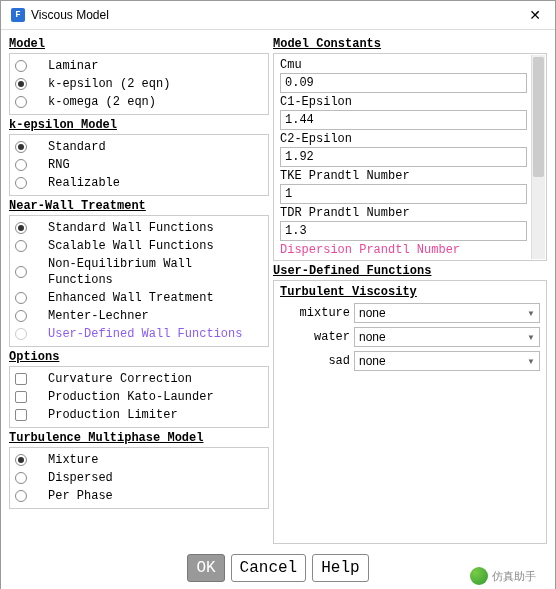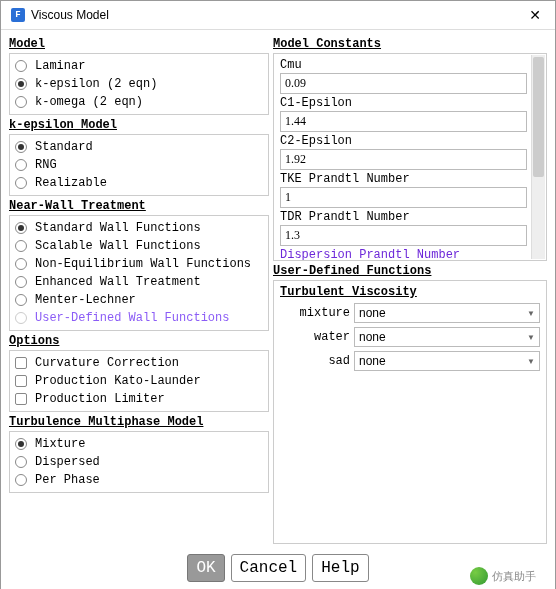--- a/index.html
+++ b/index.html
@@ -50,21 +50,21 @@
     text-decoration: underline;
     margin: 3px 0 2px 0;
     font-size: 12px;
   }
   .group {
     border: 1px solid #ccc;
     background: #fff;
     padding: 3px 5px;
     margin-bottom: 2px;
   }
-  .row { display: flex; align-items: center; gap: 8px; padding: 1px 0; line-height: 16px; }
+  .row { display: flex; align-items: center; gap: 21px; padding: 1px 0; line-height: 16px; }
   .radio, .check {
     width: 12px; height: 12px;
     border: 1px solid #888;
     display: inline-flex; align-items: center; justify-content: center;
     background: #fff;
     flex-shrink: 0;
   }
   .radio { border-radius: 50%; }
   .radio.sel::after {
     content: ""; width: 6px; height: 6px; border-radius: 50%; background: #333;
@@ -79,25 +79,25 @@
     overflow: hidden;
     position: relative;
     padding: 2px 4px 2px 6px;
     margin-bottom: 0;
   }
   .const-label { margin: 2px 0 1px 0; }
   .const-input {
     width: 100%;
     border: 1px solid #bbb;
     padding: 2px 4px;
-    font-family: Liberation Serif, serif;
+    font-family: Liberation Mono, monospace;
     font-size: 12px;
     background: #fff;
   }
-  .const-cut { color: #6d28d9; }
+  .const-cut { color: #ec4899; }
   .scrollbar-track {
     position: absolute;
     right: 1px; top: 1px; bottom: 1px;
     width: 14px;
     background: #eee;
     border-left: 1px solid #ddd;
   }
   .scrollbar-thumb {
     position: absolute;
     left: 1px; right: 1px;

